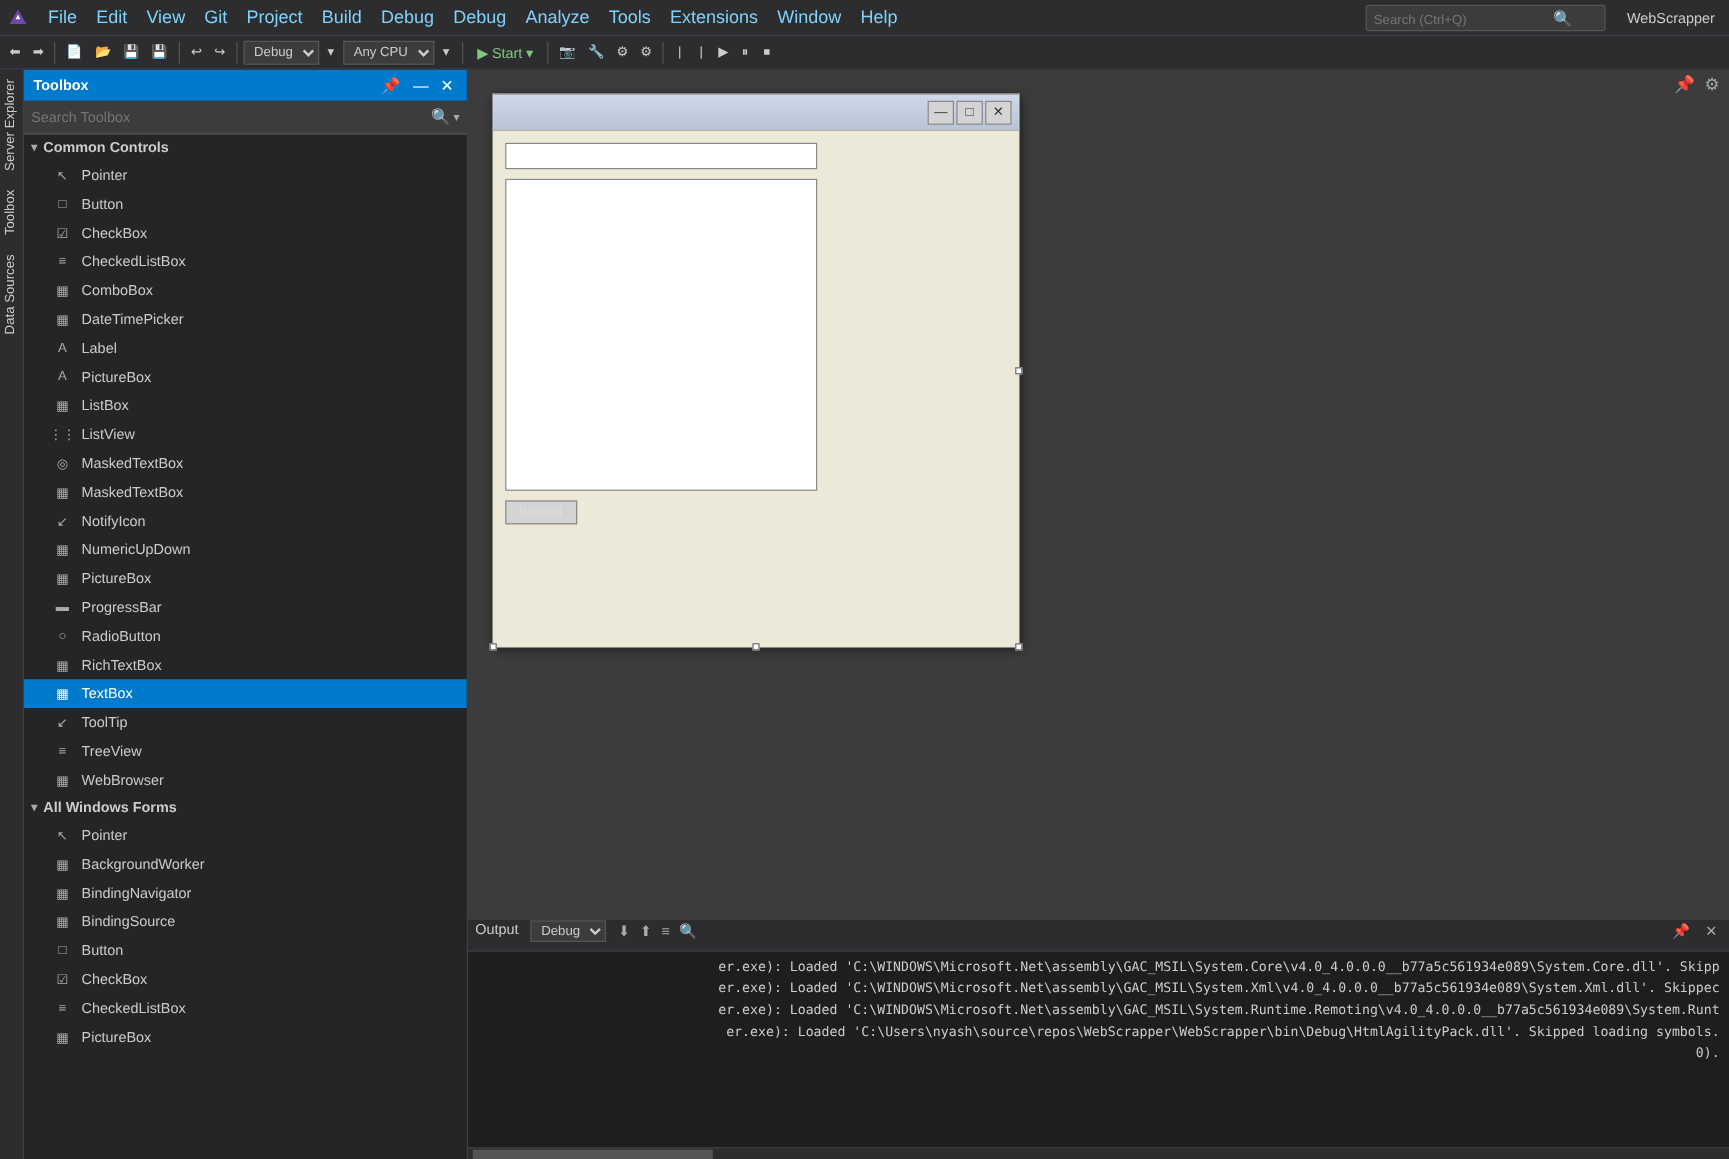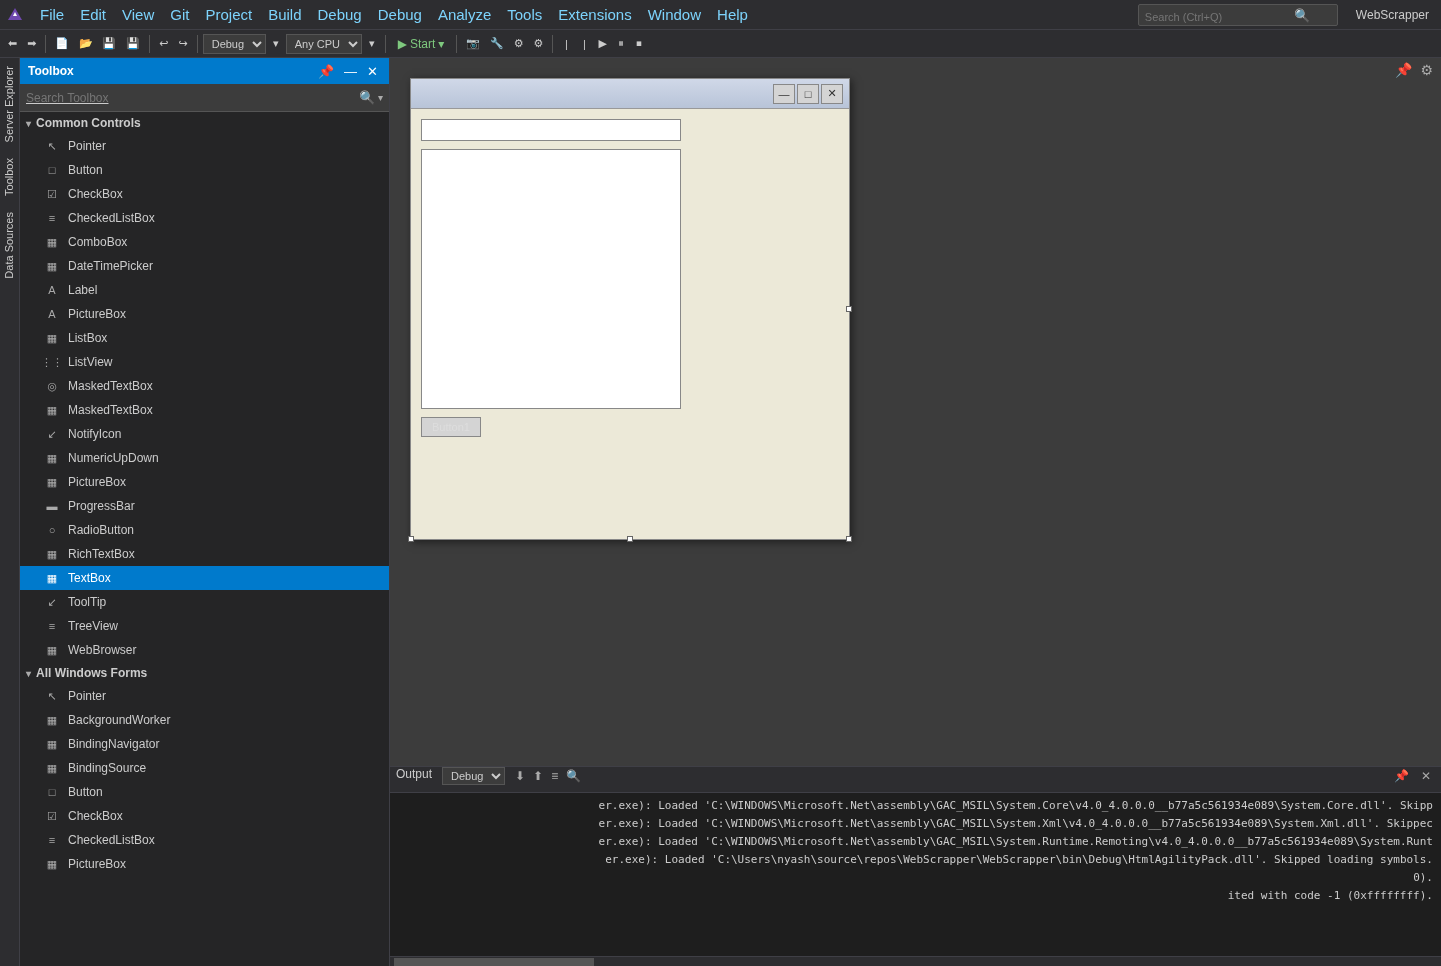--- a/index.html
+++ b/index.html
@@ -483,21 +483,21 @@
     <div class="toolbox-header">
       <span class="toolbox-title">Toolbox</span>
       <div class="toolbox-header-btns">
         <span class="toolbox-header-btn">📌</span>
         <span class="toolbox-header-btn">—</span>
         <span class="toolbox-header-btn">✕</span>
       </div>
     </div>
 
     <div class="toolbox-search-bar">
-      <input type="text" style="width: 100%; text-decoration: underline;" placeholder="Search Toolbox">
+      <input type="text" style="width: 100%;" placeholder="Search Toolbox">
       <span class="toolbox-search-icon">🔍</span>
       <span style="color:#aaa;font-size:10px;margin-left:2px;">▾</span>
     </div>
 
     <div class="toolbox-list" id="toolbox-list">
     <div class="toolbox-section-header"><span class="collapse-arrow">▾</span>Common Controls</div>
         <div class="toolbox-item">
           <span class="toolbox-item-icon">↖</span>
           <span>Pointer</span>
         </div>
@@ -668,21 +668,20 @@
           <span class="output-toolbar-btn">📌</span>
           <span class="output-toolbar-btn">✕</span>
         </div>
       </div>
       <div class="output-body" id="output-body">
       <div class="output-line">er.exe): Loaded 'C:\WINDOWS\Microsoft.Net\assembly\GAC_MSIL\System.Core\v4.0_4.0.0.0__b77a5c561934e089\System.Core.dll'. Skipp</div>
           <div class="output-line">er.exe): Loaded 'C:\WINDOWS\Microsoft.Net\assembly\GAC_MSIL\System.Xml\v4.0_4.0.0.0__b77a5c561934e089\System.Xml.dll'. Skippec</div>
           <div class="output-line">er.exe): Loaded 'C:\WINDOWS\Microsoft.Net\assembly\GAC_MSIL\System.Runtime.Remoting\v4.0_4.0.0.0__b77a5c561934e089\System.Runt</div>
           <div class="output-line">er.exe): Loaded 'C:\Users\nyash\source\repos\WebScrapper\WebScrapper\bin\Debug\HtmlAgilityPack.dll'. Skipped loading symbols.</div>
           <div class="output-line">0).</div>
-          <div class="output-line">ited with code -1 (0xffffffff).</div>
         </div>
       <div class="output-scrollbar-x">
         <div class="output-scrollbar-x-inner"></div>
       </div>
     </div>
   </div>
 
 </div>
 
 </body></html>

